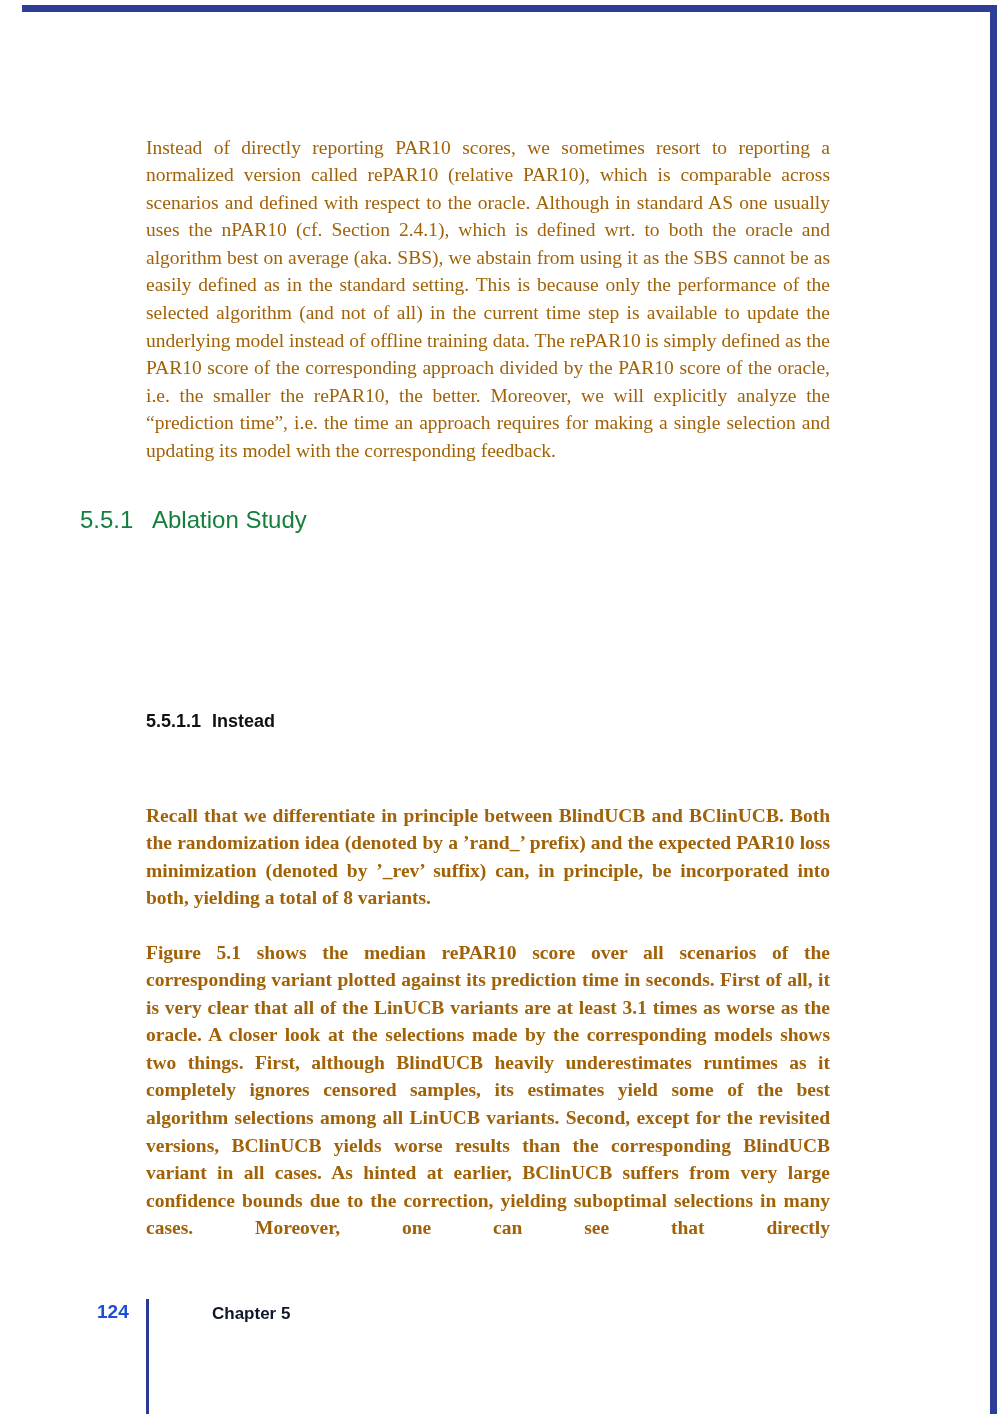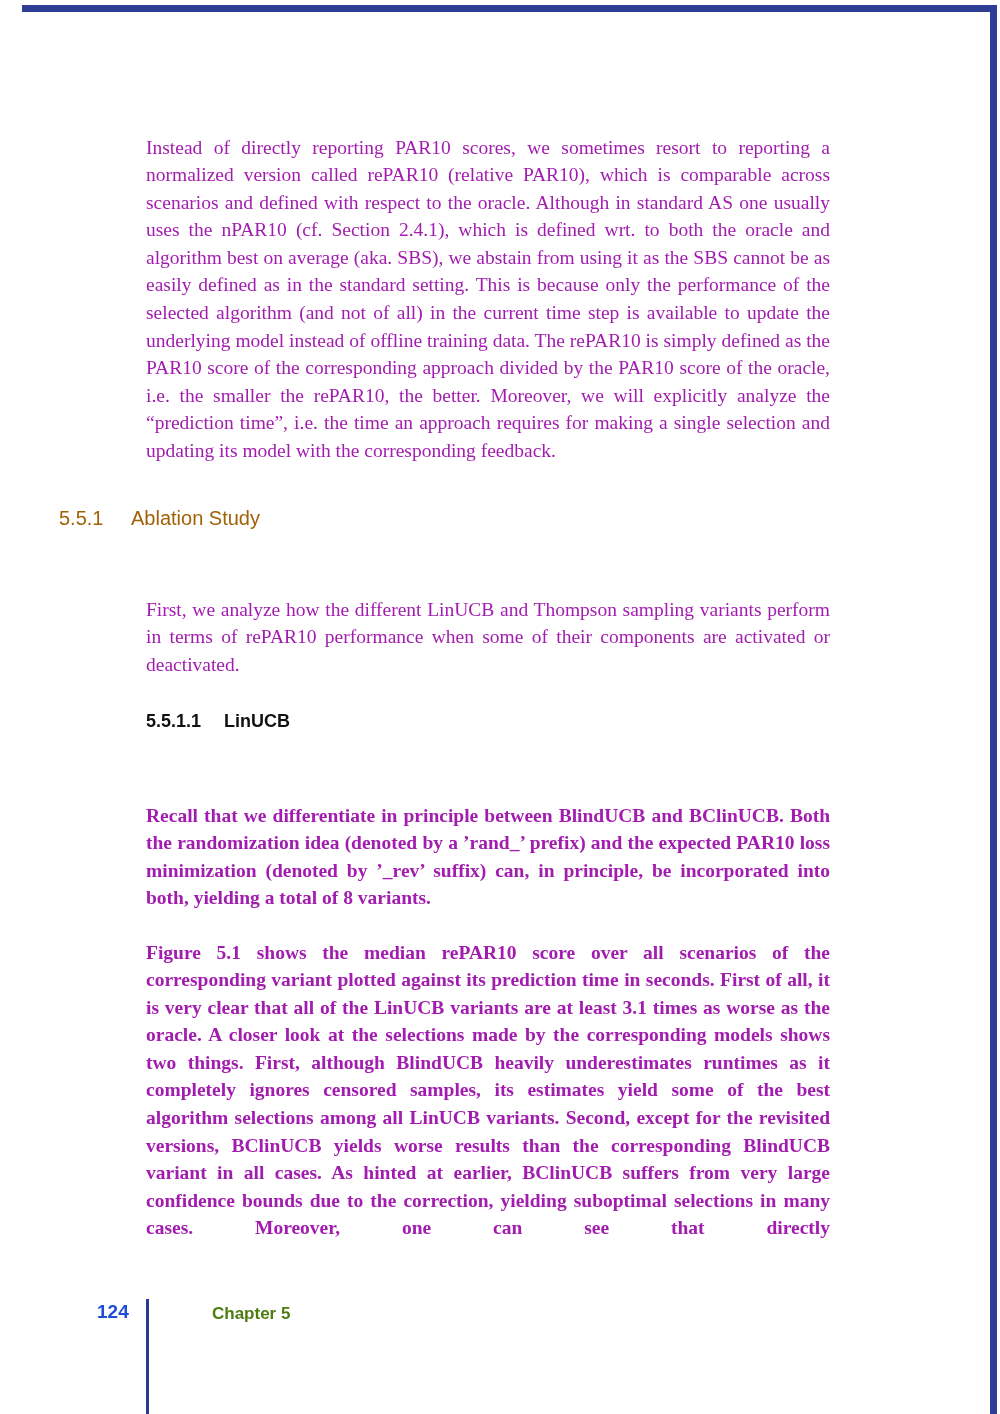--- a/index.html
+++ b/index.html
@@ -27,53 +27,53 @@
     background: #2e3d96;
   }
 
   .bodytext {
     position: absolute;
     left: 146px;
     width: 684px;
     font-size: 19.5px;
     line-height: 27.6px;
     text-align: justify;
-    color: #a21caf;
+    color: #a16207;
   }
   #para-intro          { top: 114px; }
   #para-section-intro  { top: 576px; }
   #para-recall         { top: 782px; font-weight: bold; }
   #para-figure         { top: 919px; text-align-last: justify; font-weight: bold; }
 
   .section-heading {
     position: absolute;
-    left: 59px; top: 508px;
+    left: 80px; top: 508px;
     font-family: "Liberation Sans", sans-serif;
-    font-size: 20px;
+    font-size: 24px;
     font-weight: 400;
     line-height: 1;
-    color: #a16207;
+    color: #15803d;
     white-space: nowrap;
   }
   .section-heading .sec-num {
     display: inline-block;
     width: 72px;
   }
 
   .subsection-heading {
     position: absolute;
     left: 146px; top: 712px;
     font-family: "Liberation Sans", sans-serif;
     font-size: 18px;
     font-weight: 700;
     line-height: 1;
     color: #111111;
     white-space: nowrap;
   }
-  .subsection-heading .subsec-num { margin-right: 23px; }
+  .subsection-heading .subsec-num { margin-right: 11px; }
 
   .footer-page-number {
     position: absolute;
     left: 97px; top: 1302px;
     font-family: "Liberation Sans", sans-serif;
     font-size: 19px;
     font-weight: 700;
     line-height: 1;
     color: #1d4ed8;
   }
@@ -83,41 +83,40 @@
     width: 2.5px; height: 115px;
     background: #2d3a93;
   }
   .footer-chapter {
     position: absolute;
     left: 212px; top: 1305px;
     font-family: "Liberation Sans", sans-serif;
     font-size: 17px;
     font-weight: 700;
     line-height: 1;
-    color: #4d7c0f;
+    color: #0f172a;
   }
 </style>
 </head>
 <body>
 
 <div class="page">
 
   <div class="frame-top"></div>
   <div class="frame-right"></div>
 
   <p class="bodytext" id="para-intro">Instead of directly reporting PAR10 scores, we sometimes resort to reporting a normalized version called rePAR10 (relative PAR10), which is comparable across scenarios and defined with respect to the oracle. Although in standard AS one usually uses the nPAR10 (cf. Section 2.4.1), which is defined wrt. to both the oracle and algorithm best on average (aka. SBS), we abstain from using it as the SBS cannot be as easily defined as in the standard setting. This is because only the performance of the selected algorithm (and not of all) in the current time step is available to update the underlying model instead of offline training data. The rePAR10 is simply defined as the PAR10 score of the corresponding approach divided by the PAR10 score of the oracle, i.e. the smaller the rePAR10, the better. Moreover, we will explicitly analyze the “prediction time”, i.e. the time an approach requires for making a single selection and updating its model with the corresponding feedback.</p>
 
   <div class="section-heading">
     <span class="sec-num">5.5.1</span><span>Ablation Study</span>
   </div>
 
-  <p class="bodytext" id="para-section-intro">First, we analyze how the different LinUCB and Thompson sampling variants perform in terms of rePAR10 performance when some of their components are activated or deactivated.</p>
 
   <div class="subsection-heading">
-    <span class="subsec-num">5.5.1.1</span><span>LinUCB</span>
+    <span class="subsec-num">5.5.1.1</span><span>Instead</span>
   </div>
 
   <p class="bodytext" id="para-recall">Recall that we differentiate in principle between BlindUCB and BClinUCB. Both the randomization idea (denoted by a ’rand_’ prefix) and the expected PAR10 loss minimization (denoted by ’_rev’ suffix) can, in principle, be incorporated into both, yielding a total of 8 variants.</p>
 
   <p class="bodytext" id="para-figure">Figure 5.1 shows the median rePAR10 score over all scenarios of the corresponding variant plotted against its prediction time in seconds. First of all, it is very clear that all of the LinUCB variants are at least 3.1 times as worse as the oracle. A closer look at the selections made by the corresponding models shows two things. First, although BlindUCB heavily underestimates runtimes as it completely ignores censored samples, its estimates yield some of the best algorithm selections among all LinUCB variants. Second, except for the revisited versions, BClinUCB yields worse results than the corresponding BlindUCB variant in all cases. As hinted at earlier, BClinUCB suffers from very large confidence bounds due to the correction, yielding suboptimal selections in many cases. Moreover, one can see that directly</p>
 
   <div class="footer-page-number">124</div>
 
   <div class="footer-rule"></div>
 

